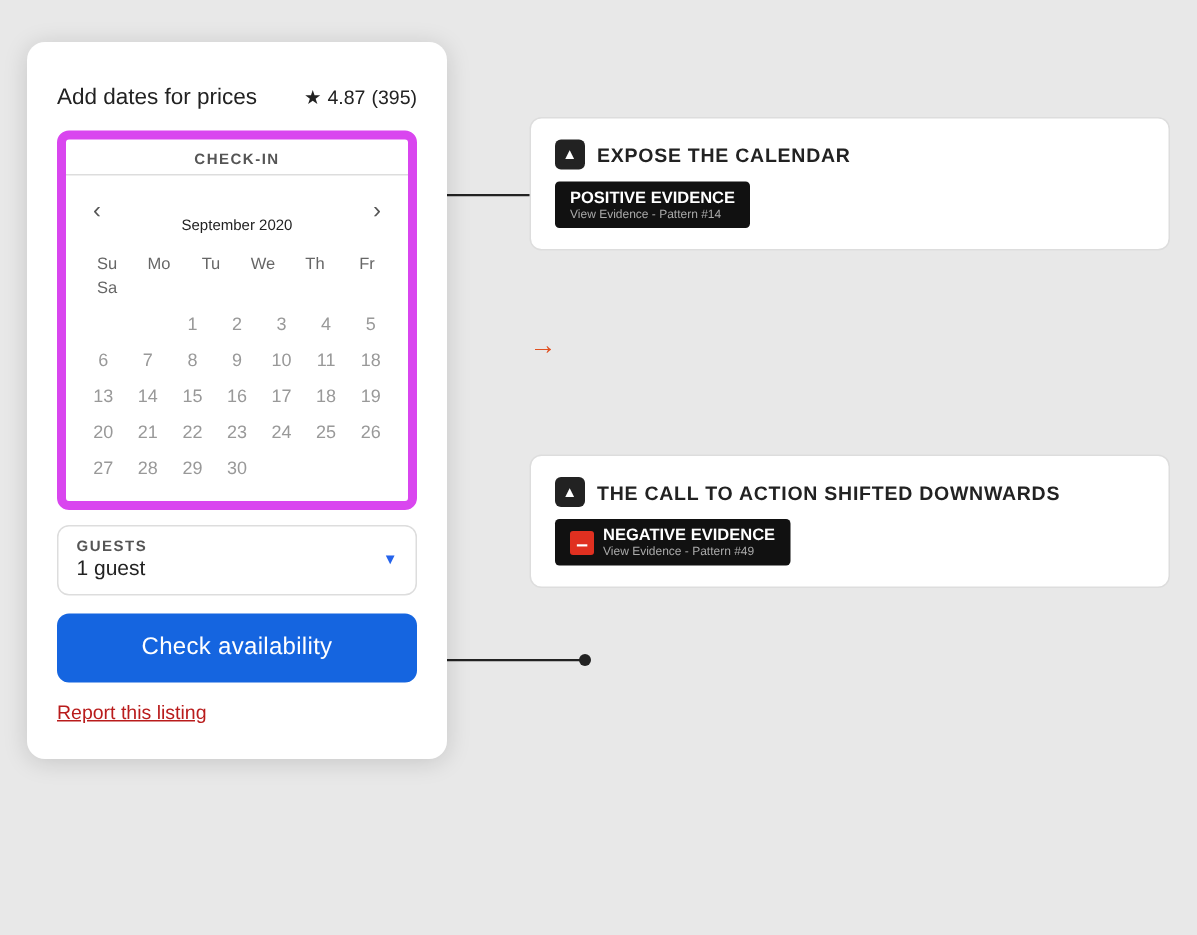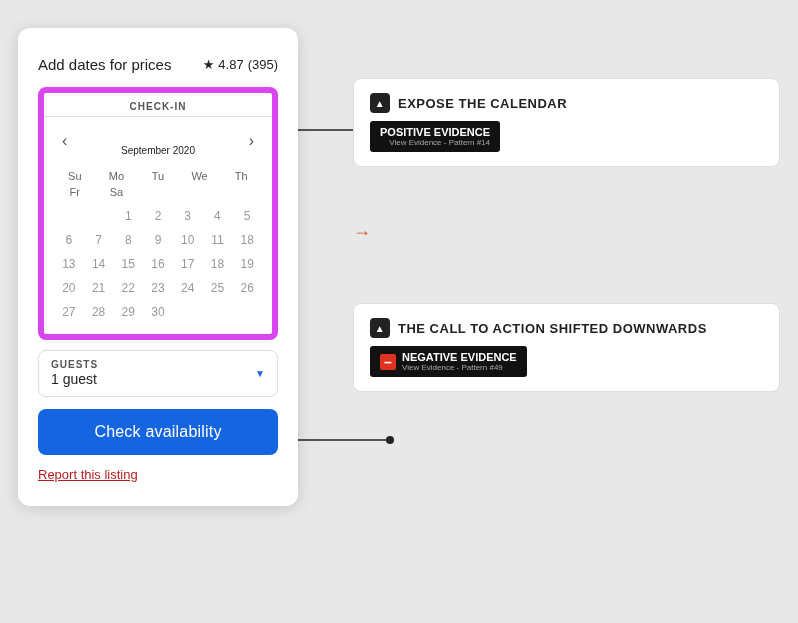--- a/index.html
+++ b/index.html
@@ -88,21 +88,21 @@
       color: #222;
       margin-top: 20px;
     }
 
     .calendar-grid {
       padding: 4px 10px 10px;
     }
 
     .day-headers {
       display: grid;
-      grid-template-columns: repeat(5, 1fr);
+      grid-template-columns: repeat(6, 1fr);
       text-align: center;
       margin-bottom: 4px;
     }
 
     .day-header {
       font-size: 11px;
       color: #666;
       font-weight: 400;
       padding: 2px 0;
     }
@@ -227,21 +227,21 @@
 
     .badge-positive {
       background: #111;
       color: #fff;
       font-size: 11px;
       font-weight: 700;
       padding: 5px 10px;
       border-radius: 3px;
       display: flex;
       flex-direction: column;
-      align-items: flex-end;
+      align-items: flex-start;
     }
 
     .badge-positive .evidence-label {
       font-size: 8px;
       font-weight: 400;
       color: #aaa;
     }
 
     .badge-negative {
       background: #111;

